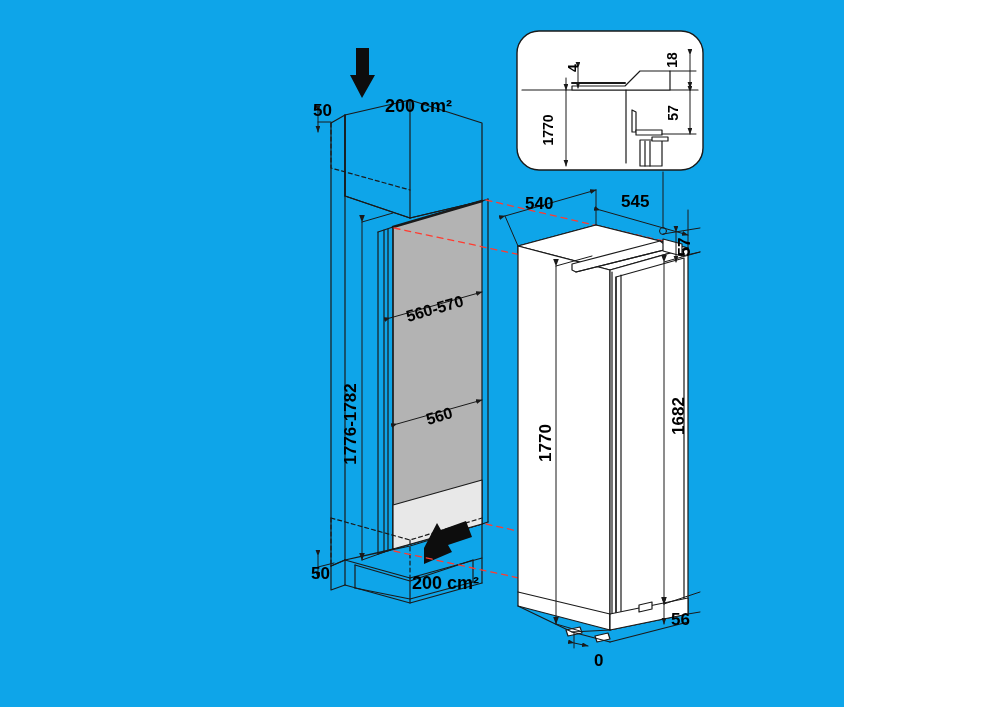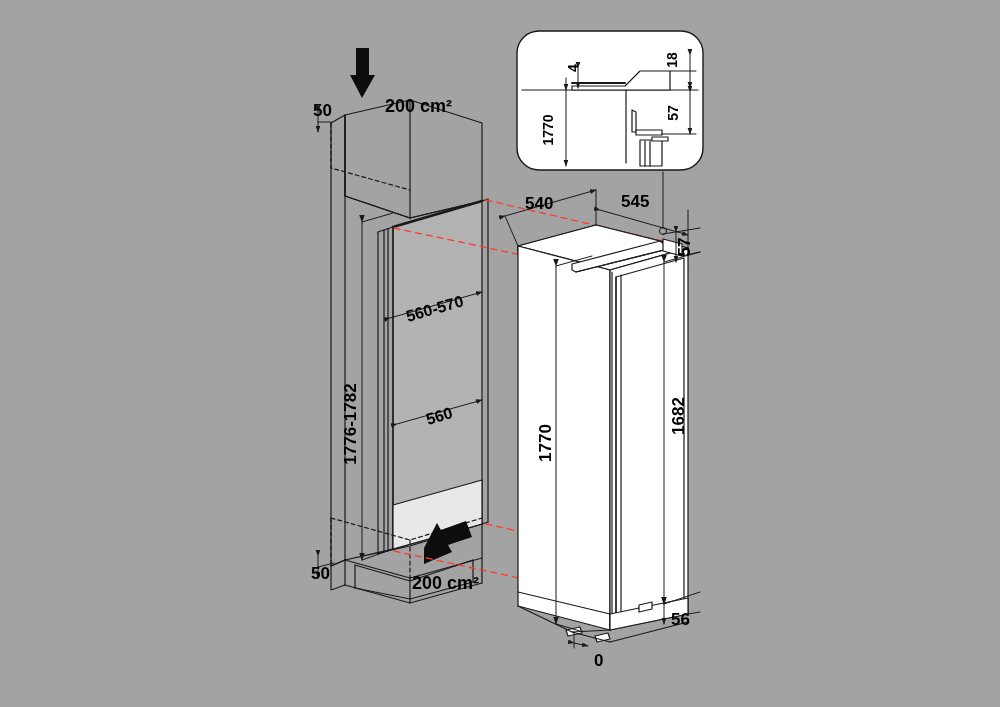--- a/index.html
+++ b/index.html
@@ -1,18 +1,18 @@
 <!DOCTYPE html>
 <html><head>
 <meta charset="utf-8">
 <style>
   html,body{margin:0;padding:0;background:#ffffff;}
   body{width:1000px;height:707px;overflow:hidden;
        font-family:"Liberation Sans","DejaVu Sans",sans-serif;}
-  #stage{position:relative;width:1000px;height:707px;background:#a3a3a3;}
+  #stage{position:relative;width:844px;height:707px;background:#0ea5e9;}
   svg{display:block;}
   .dimtext{font-family:"Liberation Sans","DejaVu Sans",sans-serif;
            font-weight:bold;fill:#000;}
 </style>
 </head>
 <body>
 
 <div id="stage">
 <svg width="1000" height="707" viewBox="0 0 1000 707">
 

